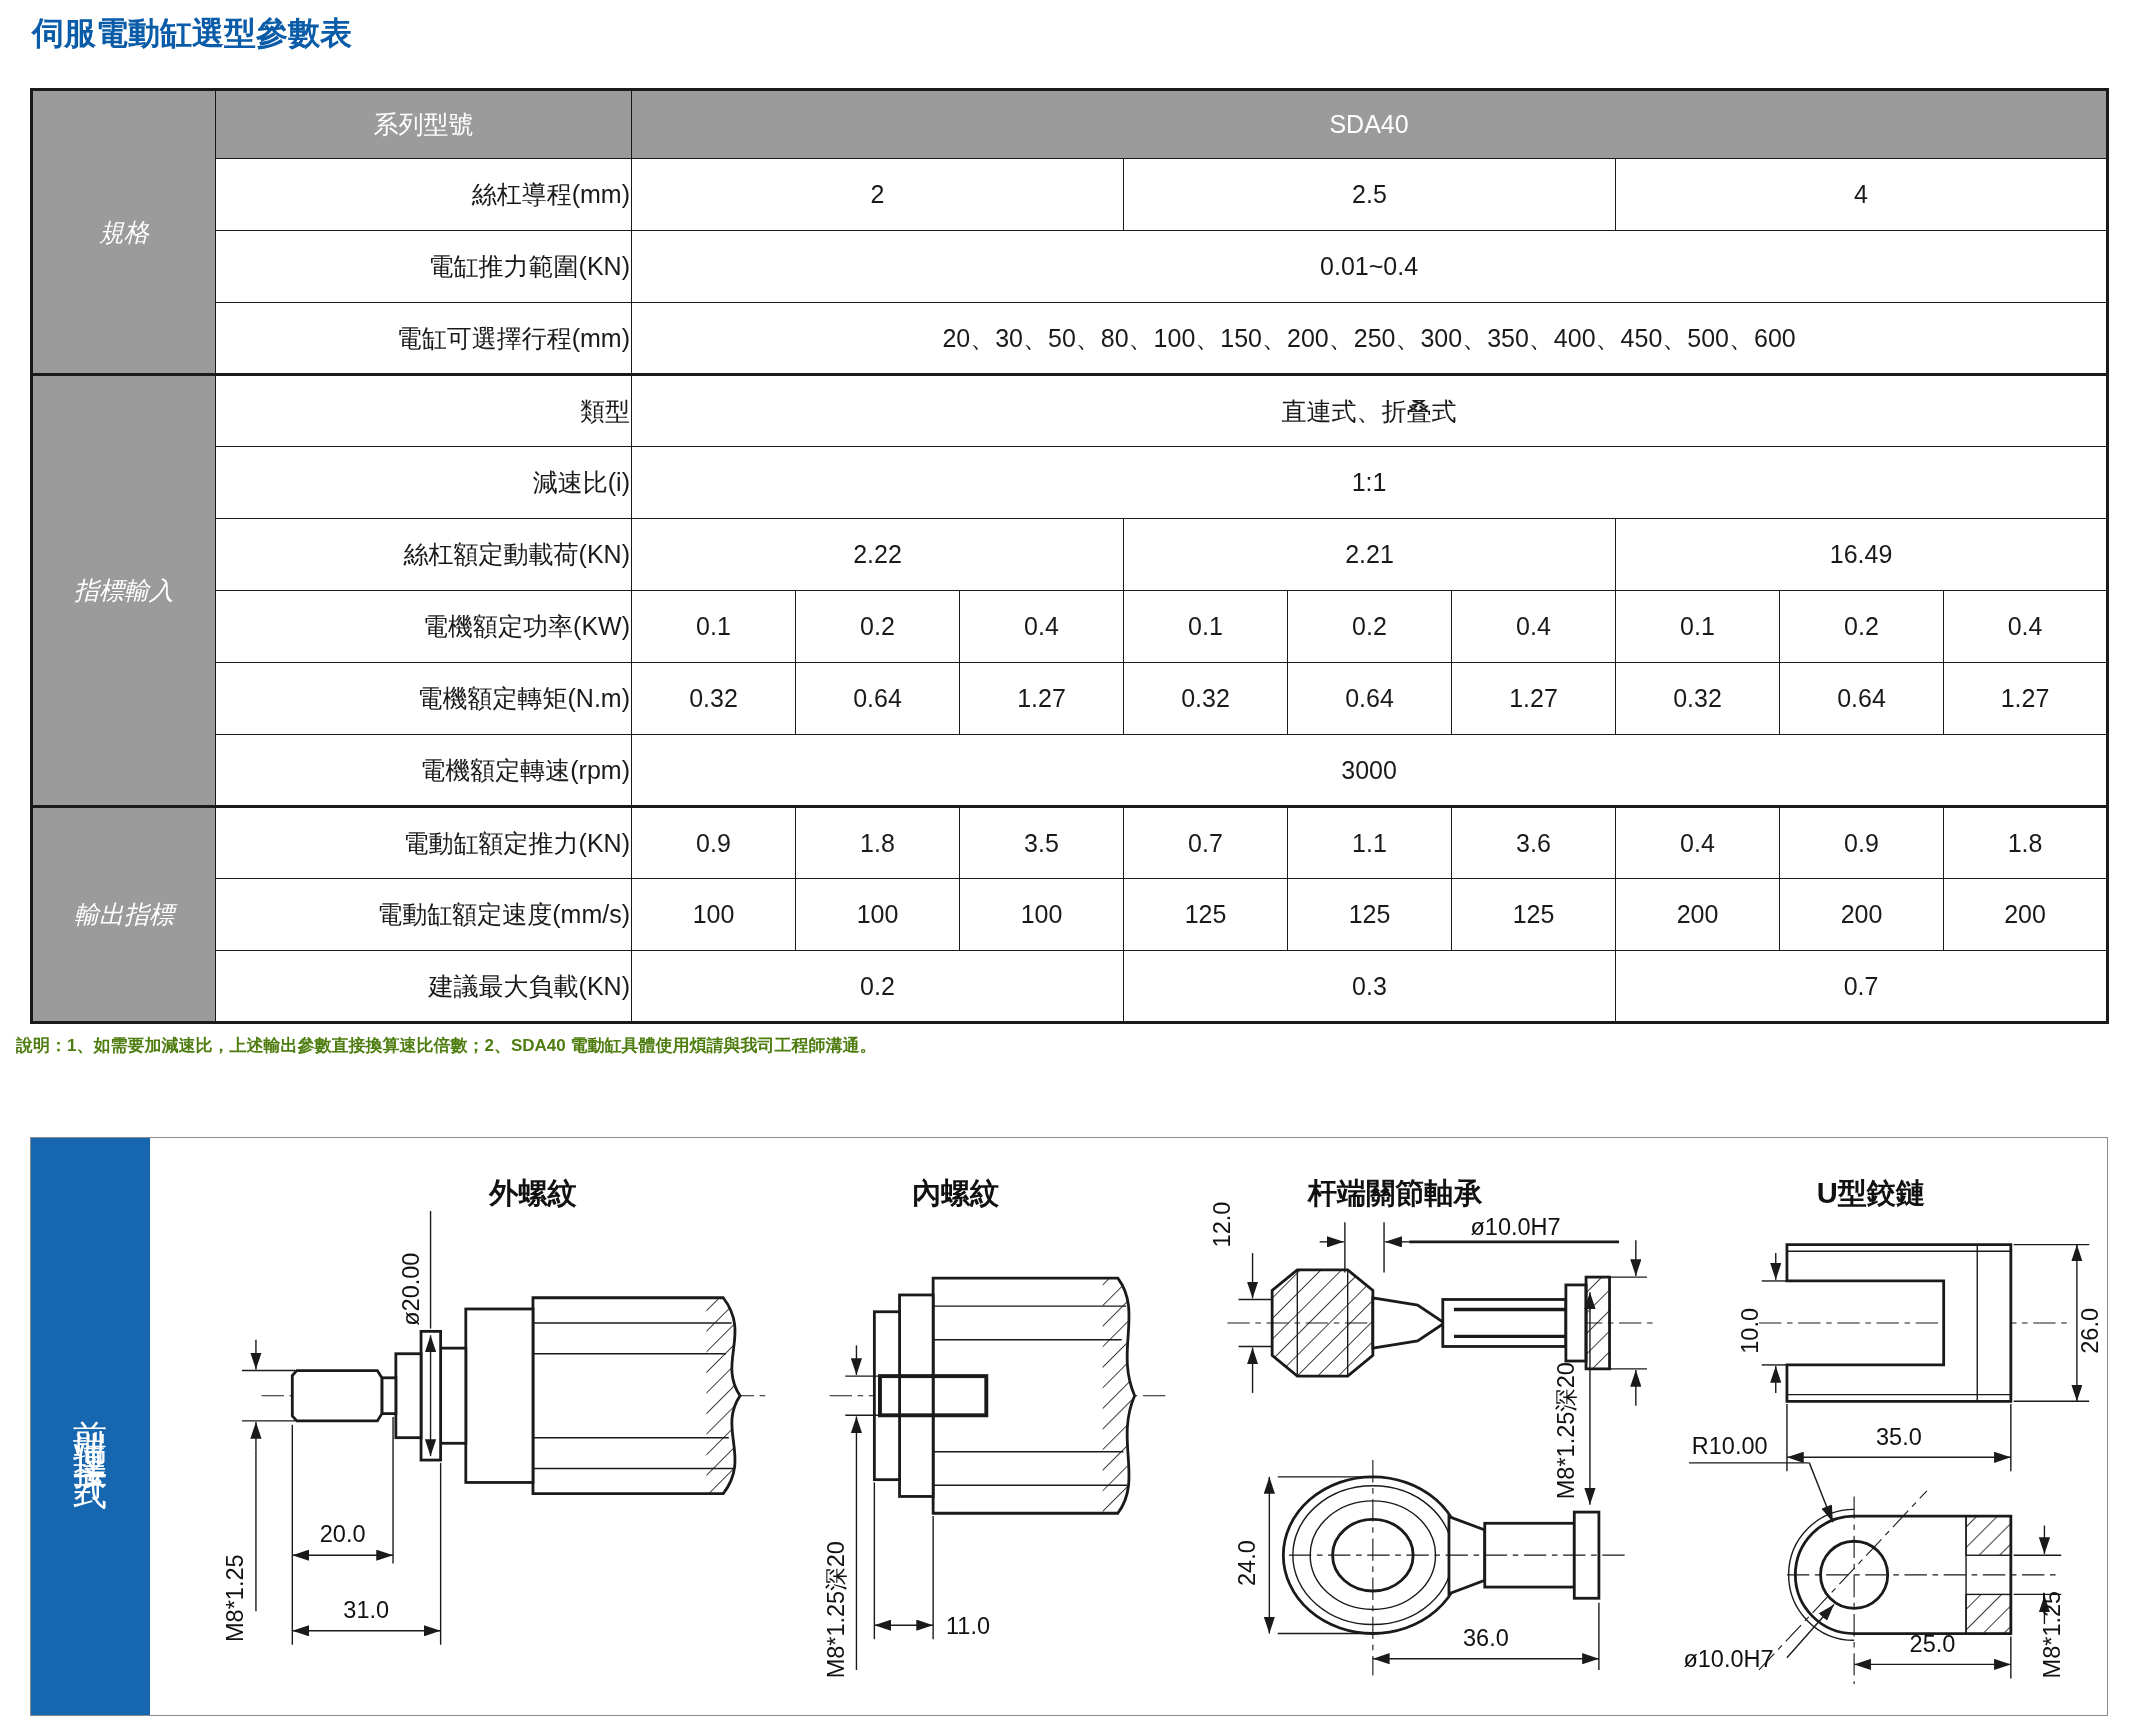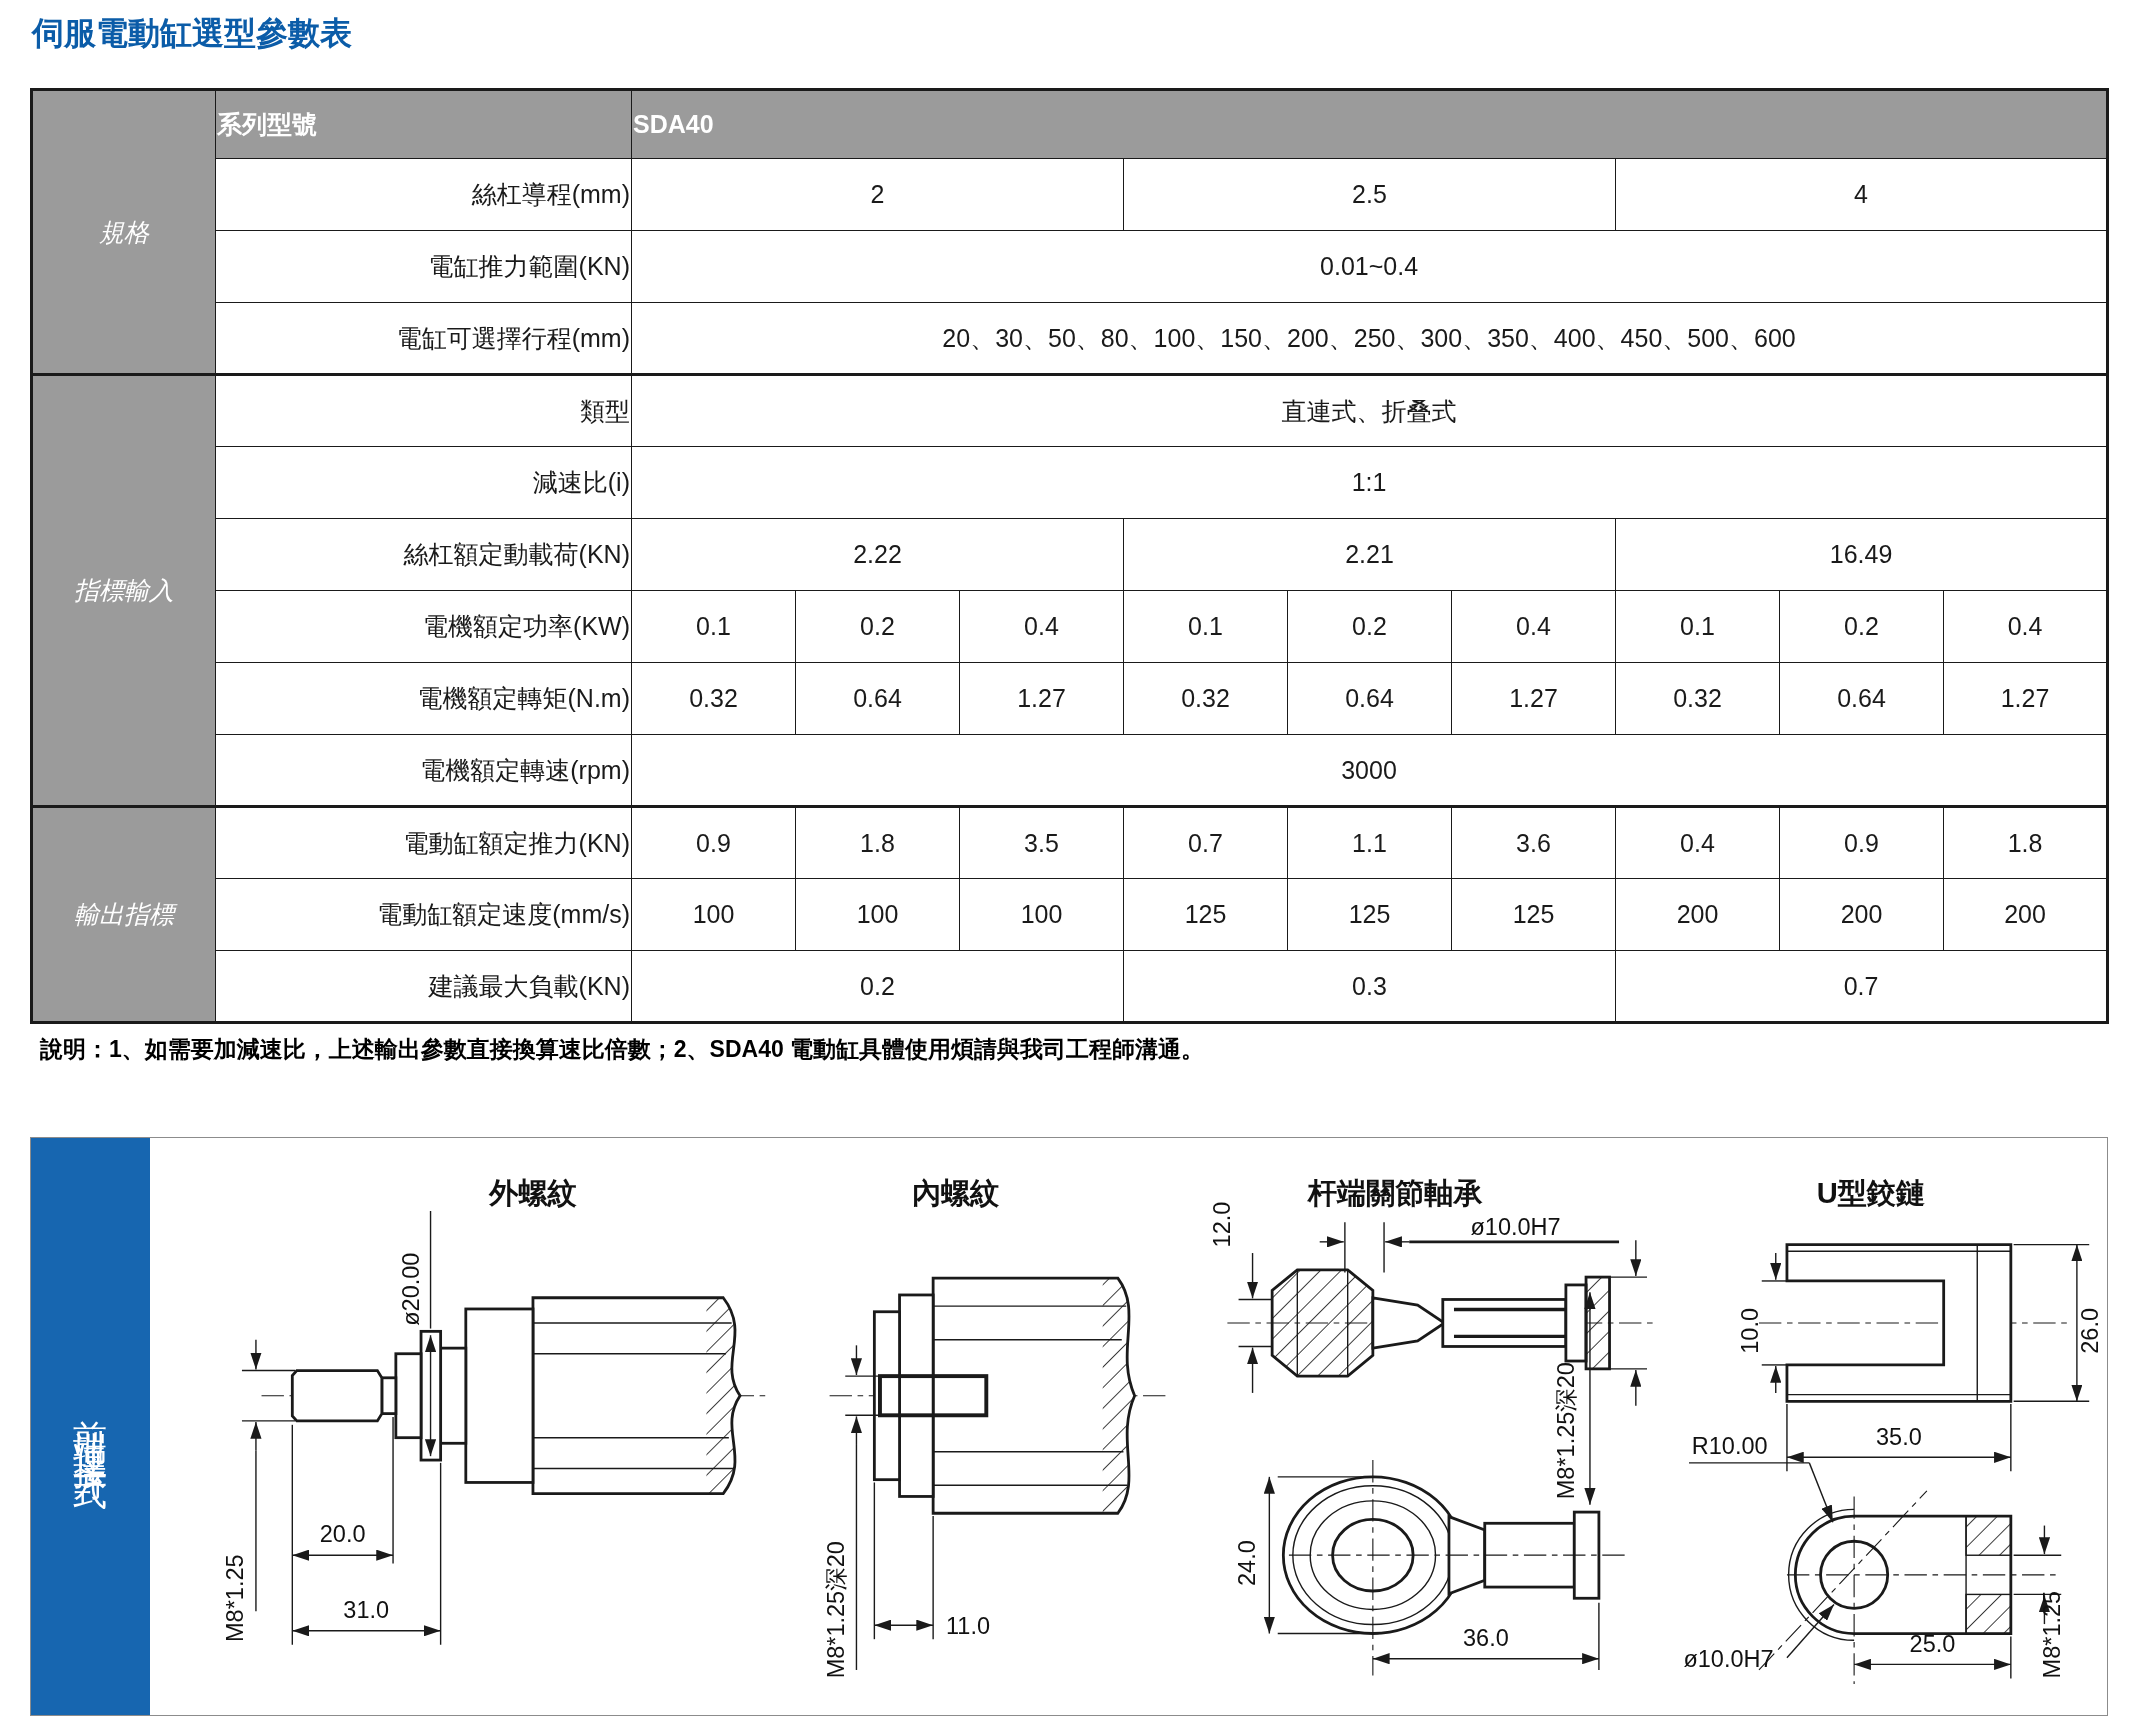--- a/index.html
+++ b/index.html
@@ -5,25 +5,25 @@
   html,body{margin:0;padding:0;background:#fff;}
   .page{position:relative;width:2140px;height:1735px;background:#fff;overflow:hidden;
         font-family:"Liberation Sans",sans-serif;color:#1a1a1a;}
   .page-title{position:absolute;left:32px;top:12.3px;font-size:32px;font-weight:bold;color:#0b5ca8;}
   table.spec{position:absolute;left:30px;top:88px;width:2079px;border-collapse:collapse;
              table-layout:fixed;border:3.4px solid #1a1a1a;}
   table.spec td{border:1.7px solid #1a1a1a;vertical-align:middle;font-size:25px;overflow:hidden;}
   tr.rh{height:69px;}
   tr.rr{height:72px;}
   td.group{background:#9b9b9b;color:#fff;text-align:center;font-size:27px;font-style:italic;}
-  td.hdr{background:#9b9b9b;color:#fff;font-size:27px;font-weight:bold;}
+  td.hdr{background:#9b9b9b;color:#fff;text-align:center;font-size:27px;}
   td.lbl{text-align:right;padding-left:68px;font-size:26px;}
   td.val{text-align:center;}
   tr.sep td{border-top-width:3.9px;}
-  .note{position:absolute;left:40px;top:1034px;font-size:23px;font-weight:bold;color:#000000;}
+  .note{position:absolute;left:16px;top:1034px;font-size:17px;font-weight:bold;color:#4d7c0f;}
   .panel{position:absolute;left:30px;top:1137px;width:2076px;height:577px;background:#fff;
          border:1.7px solid #8c8c8c;}
   .sidebar{position:absolute;left:0;top:0;width:119px;height:100%;background:#1766b0;
            display:flex;align-items:center;justify-content:center;}
   .sidebar-text{writing-mode:vertical-rl;color:#fff;font-size:34px;letter-spacing:11.2px;line-height:1;}
   svg.drw{position:absolute;top:0;}
   svg.drw text{font-family:"Liberation Sans",sans-serif;}
   .dtitle{font-size:52px;font-weight:bold;fill:#111;}
   .dimtxt{font-size:42px;fill:#111;}
   .ol{fill:#fff;stroke:#1a1a1a;stroke-width:5;}

